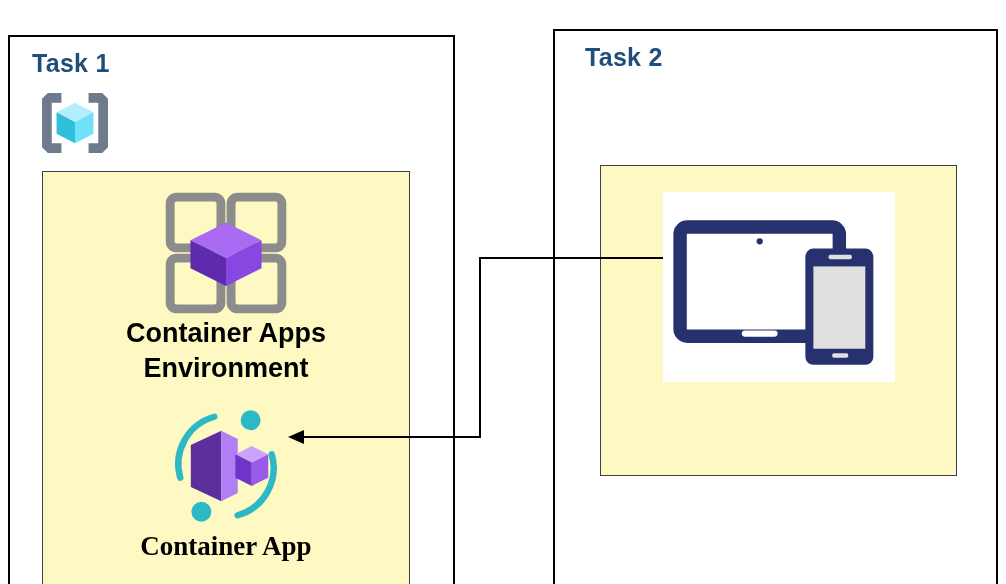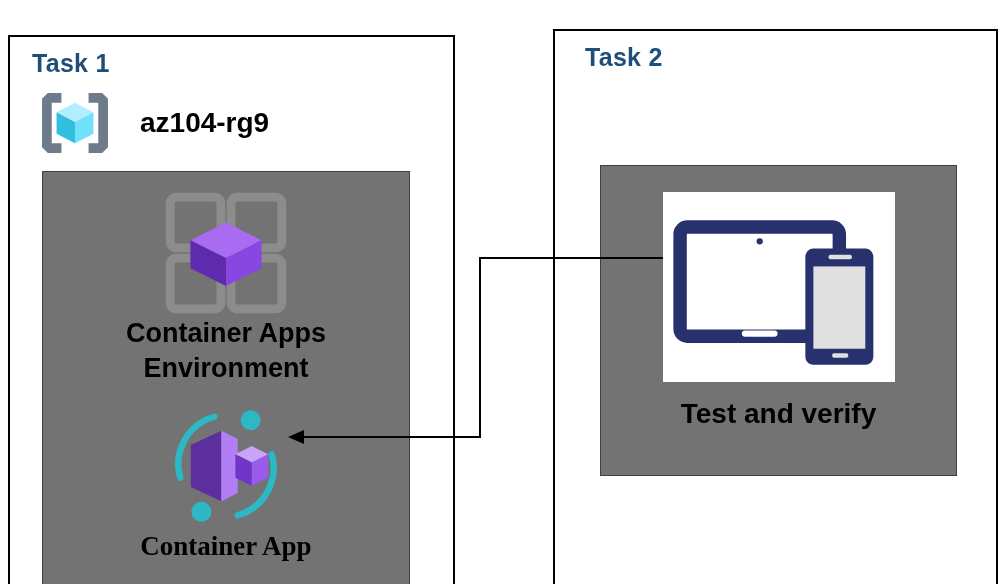--- a/index.html
+++ b/index.html
@@ -10,21 +10,21 @@
   .task-box { position: absolute; top: 8px; height: 568px; background: #ffffff; border: 2px solid #000000; }
   .task-box.t1 { left: 8px; width: 447px; margin-top: 27px; }
   .task-box.t2 { left: 553px; width: 445px; margin-top: 21px; }
 
   .task-title { position: absolute; top: 12px; left: 22px; font-size: 25px; font-weight: bold; color: #1F4E79; letter-spacing: 0.3px; }
   .t2 .task-title { left: 30px; }
 
   .rg-row { position: absolute; left: 26px; top: 54px; display: flex; align-items: center; gap: 26px; }
   .rg-label { font-size: 28px; font-weight: bold; color: #000000; }
 
-  .panel { position: absolute; background: #737373; border: 1px solid #404040; }
+  .panel { position: absolute; background: #fef9c3; border: 1px solid #404040; }
   .panel.p1 { left: 32px; top: 134px; width: 368px; height: 414px; display: flex; flex-direction: column; align-items: center; }
   .panel.p2 { left: 45px; top: 134px; width: 357px; height: 311px; }
 
   .node-label { font-weight: bold; color: #000000; text-align: center; }
   .env-label { font-size: 27px; width: 280px; line-height: 1.28; margin-top: 2px; }
   .app-label { font-size: 27px; margin-top: 4px; font-family: Liberation Serif, serif; }
   .env-icon { margin-top: 20px; }
   .app-icon { margin-top: 20px; }
 
   .device-area { width: 232px; height: 190px; margin: 26px auto 0; background: #ffffff; display: flex; align-items: center; justify-content: center; }
@@ -41,21 +41,20 @@
     <div class="task-title">Task 1</div>
 
     <div class="rg-row">
       <svg width="78" height="64" viewBox="0 0 80 66" aria-hidden="true">
         <path d="M26 2 H12 L6 8 V58 L12 64 H26 V54 H16 V12 H26 Z" fill="#6E7B8A"></path>
         <path d="M54 2 H68 L74 8 V58 L68 64 H54 V54 H64 V12 H54 Z" fill="#6E7B8A"></path>
         <polygon points="40,12 59,22 40,32 21,22" fill="#B3EEFF"></polygon>
         <polygon points="21,22 40,32 40,54 21,44" fill="#32BEDD"></polygon>
         <polygon points="59,22 40,32 40,54 59,44" fill="#6FE1F9"></polygon>
       </svg>
-      <div class="rg-label">az104-rg9</div>
     </div>
 
     <div class="panel p1">
       <svg class="env-icon" width="132" height="122" viewBox="0 0 104 96" aria-hidden="true">
         <g fill="none" stroke="#8C8C8C" stroke-width="7">
           <rect x="8" y="4" width="40" height="40" rx="5"></rect>
           <rect x="56" y="4" width="40" height="40" rx="5"></rect>
           <rect x="8" y="52" width="40" height="40" rx="5"></rect>
           <rect x="56" y="52" width="40" height="40" rx="5"></rect>
         </g>
@@ -88,21 +87,20 @@
         <svg width="215" height="170" viewBox="0 0 240 190" aria-hidden="true">
           <rect x="10" y="28" width="178" height="122" rx="8" fill="#ffffff" stroke="#27316E" stroke-width="15"></rect>
           <circle cx="99" cy="44" r="3.5" fill="#27316E"></circle>
           <rect x="79" y="143.5" width="40" height="7" rx="3.5" fill="#ffffff"></rect>
           <rect x="150" y="52" width="76" height="130" rx="9" fill="#27316E"></rect>
           <rect x="159" y="72" width="58" height="92" fill="#E0E0E0"></rect>
           <rect x="176" y="59" width="26" height="5" rx="2" fill="#E0E0E0"></rect>
           <rect x="180" y="169" width="18" height="5" rx="2" fill="#E0E0E0"></rect>
         </svg>
       </div>
-      <div class="node-label test-label">Test and verify</div>
     </div>
   </div>
 
   <svg class="connector" width="1006" height="584" viewBox="0 0 1006 584" aria-hidden="true">
     <path d="M663 258 H480 V437 H303" fill="none" stroke="#000000" stroke-width="2"></path>
     <polygon points="288,437 304,430 304,444" fill="#000000"></polygon>
   </svg>
 
 </div>
 

